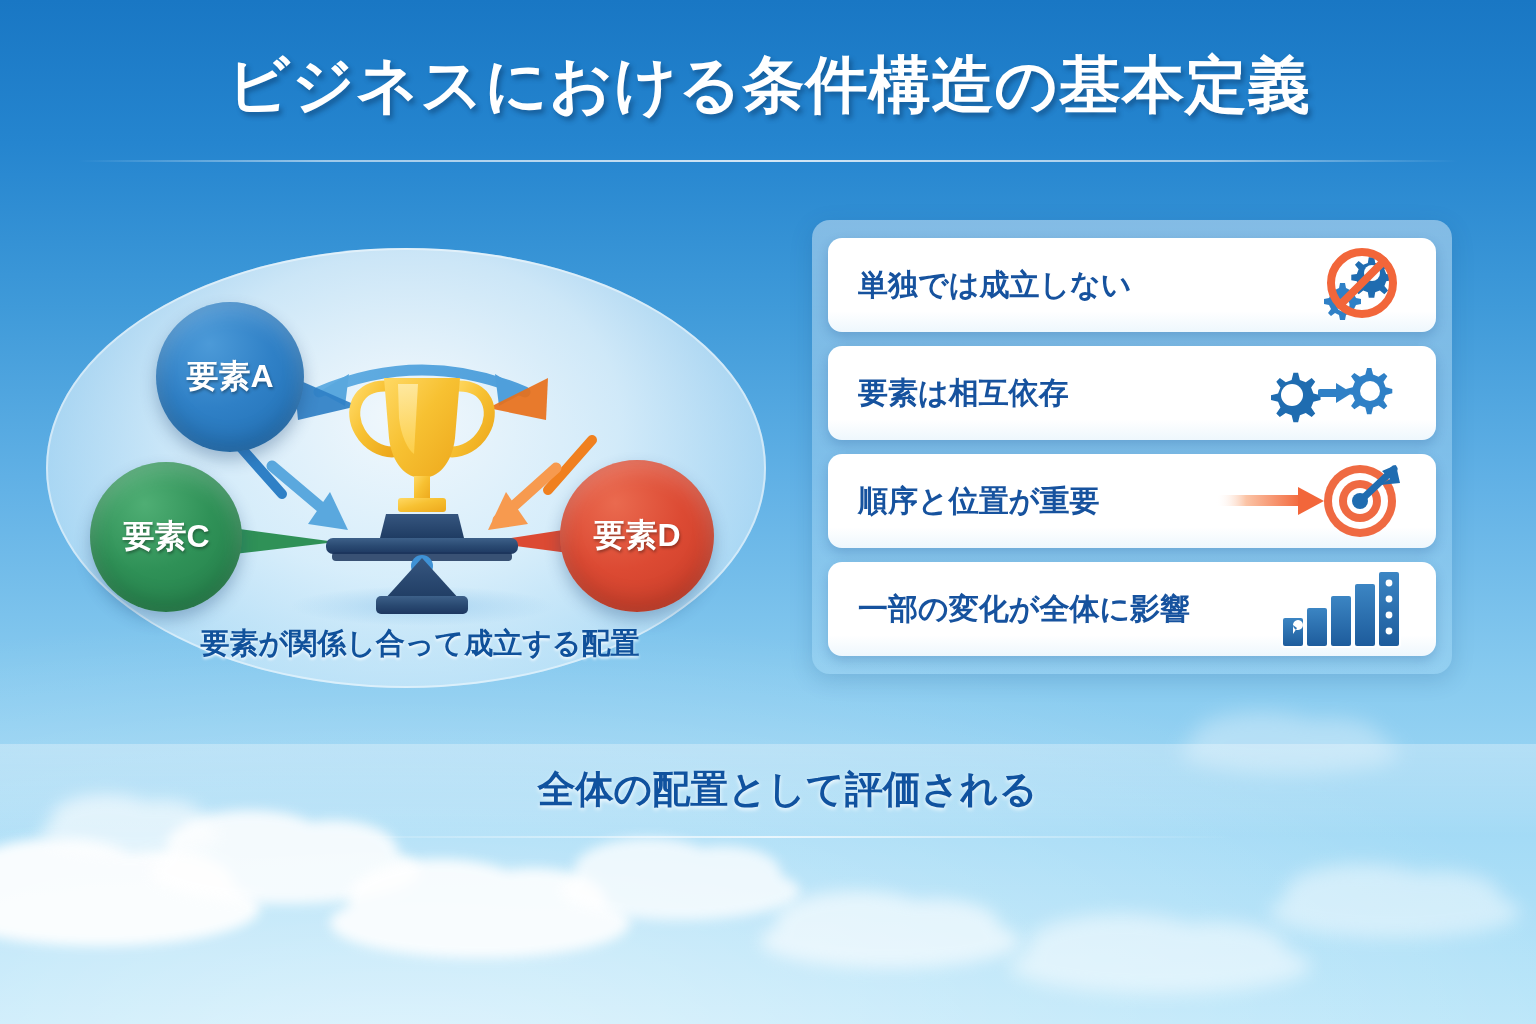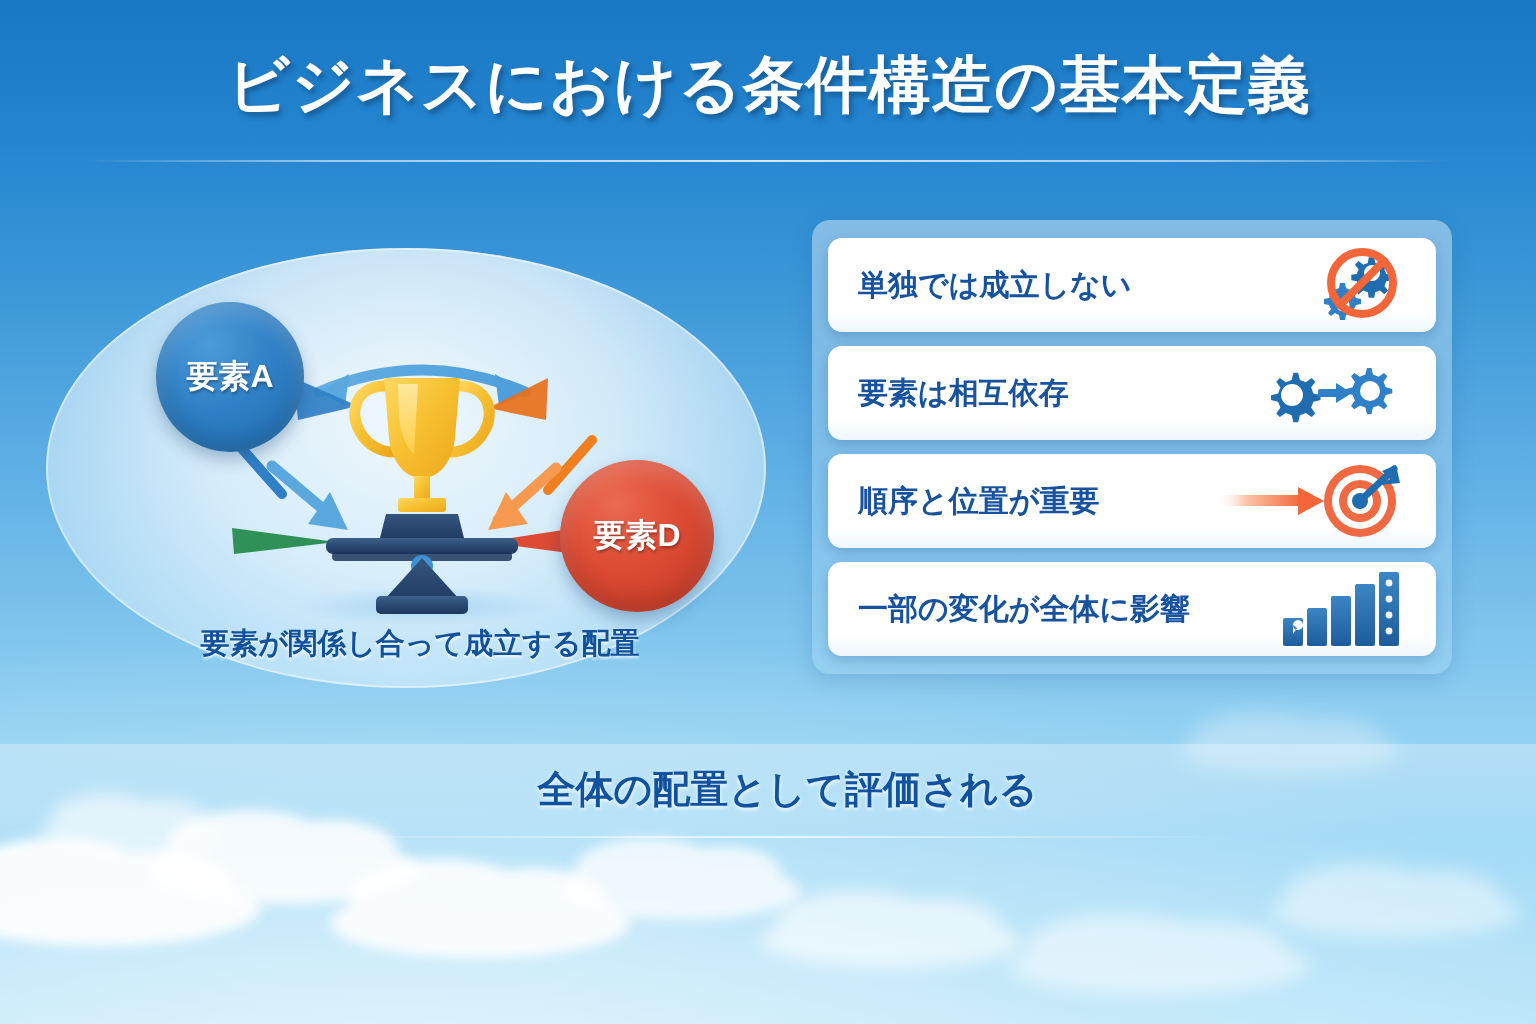--- a/index.html
+++ b/index.html
@@ -336,20 +336,23 @@
 
       <circle cx="100" cy="208" r="11" fill="#3f92d6"></circle>
 
       <path d="M 100 200 L 138 242 L 62 242 Z" fill="url(#navy)"></path>
 
       <rect x="54" y="238" width="92" height="18" rx="5" fill="url(#navyBar)"></rect>
     </svg>
 
     <div class="node node-a">
       <span>要素A</span>
+    </div>
+    <div class="node node-c">
+      <span>要素C</span>
     </div>
     <div class="node node-d">
       <span>要素D</span>
     </div>
 
     <div class="caption">要素が関係し合って成立する配置</div>
   </div>
 
   <div class="panel">
 

